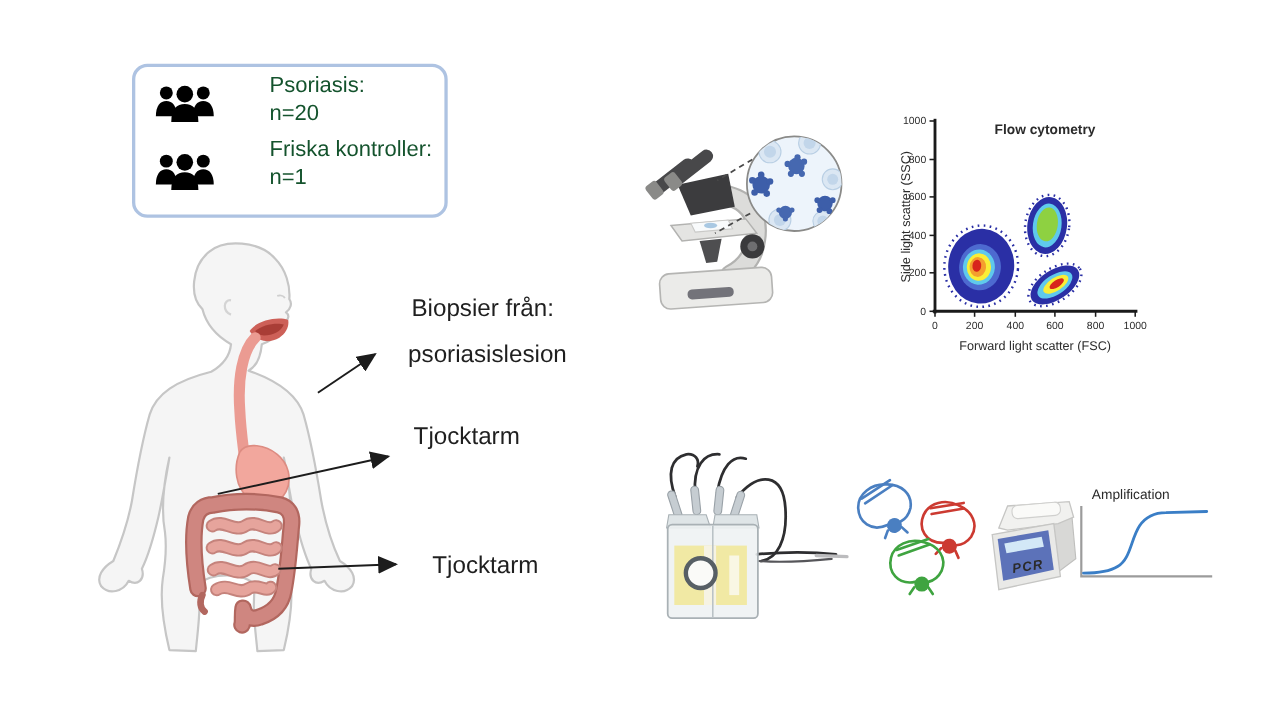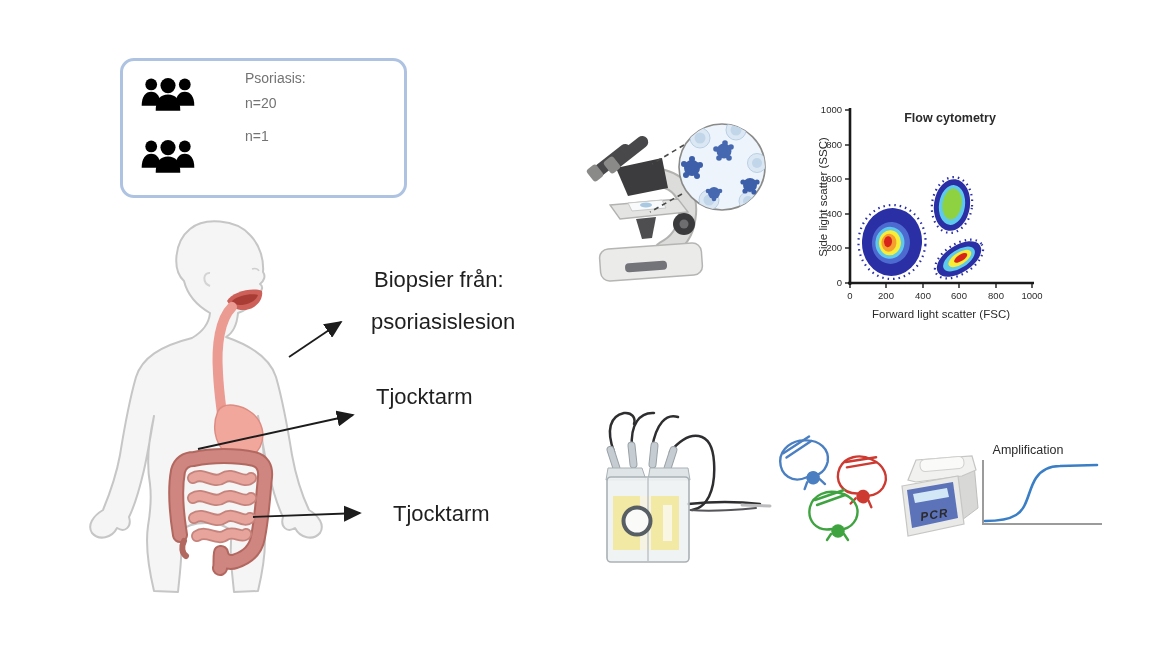--- a/index.html
+++ b/index.html
@@ -5,21 +5,21 @@
   html,body{margin:0;padding:0;background:#ffffff;}
   body{width:1170px;height:658px;position:relative;overflow:hidden;
        font-family:"Liberation Sans",sans-serif;color:#222;}
   .abs{position:absolute;}
   #art{position:absolute;left:0;top:0;}
   #art text{font-family:"Liberation Sans",sans-serif;fill:#2b2b2b;}
   .participants-box{left:120px;top:58px;width:287px;height:140px;
     border:3px solid #aec3e2;border-radius:14px;box-sizing:border-box;background:#fff;}
   .people{position:absolute;left:17px;width:56px;height:52px;}
   .people.red{top:7px;} .people.blue{top:69px;}
-  .grp-label{position:absolute;left:122px;font-size:14px;line-height:25px;color:#737373;}
+  .grp-label{position:absolute;left:122px;font-size:20px;line-height:25px;color:#14532d;}
   .grp-label.g0{top:5px;} .grp-label.g1{top:63px;}
   .big-label{position:absolute;font-size:22px;color:#1f1f1f;white-space:nowrap;}
   .probe{fill:none;stroke:currentColor;stroke-width:2.4;stroke-linecap:round;}
 </style>
 </head>
 <body>
 
 <svg id="art" width="1170" height="658" viewBox="0 0 1170 658">
   <defs>
     <marker id="arrow" markerWidth="11" markerHeight="9" refX="9" refY="4.5" orient="auto">
@@ -306,20 +306,21 @@
       <use href="#people-group"></use>
     </svg>
   <svg class="people blue" viewBox="0 0 100 64">
       <use href="#people-group"></use>
     </svg>
   <div class="grp-label g0">
     <div>Psoriasis:</div>
     <div>n=20</div>
   </div>
   <div class="grp-label g1">
+    <div>Friska kontroller:</div>
     <div>n=1</div>
   </div>
 </div>
 
 <div class="abs big-label" style="left:374px;top:230px;margin-top:37px;">Biopsier från:</div>
 <div class="abs big-label" style="left:371px;top:292px;margin-top:17px;">psoriasislesion</div>
 <div class="abs big-label" style="left:376px;top:384px;">Tjocktarm</div>
 <div class="abs big-label" style="left:377px;top:501px;margin-left:16px;">Tjocktarm</div>
 
 </body></html>

